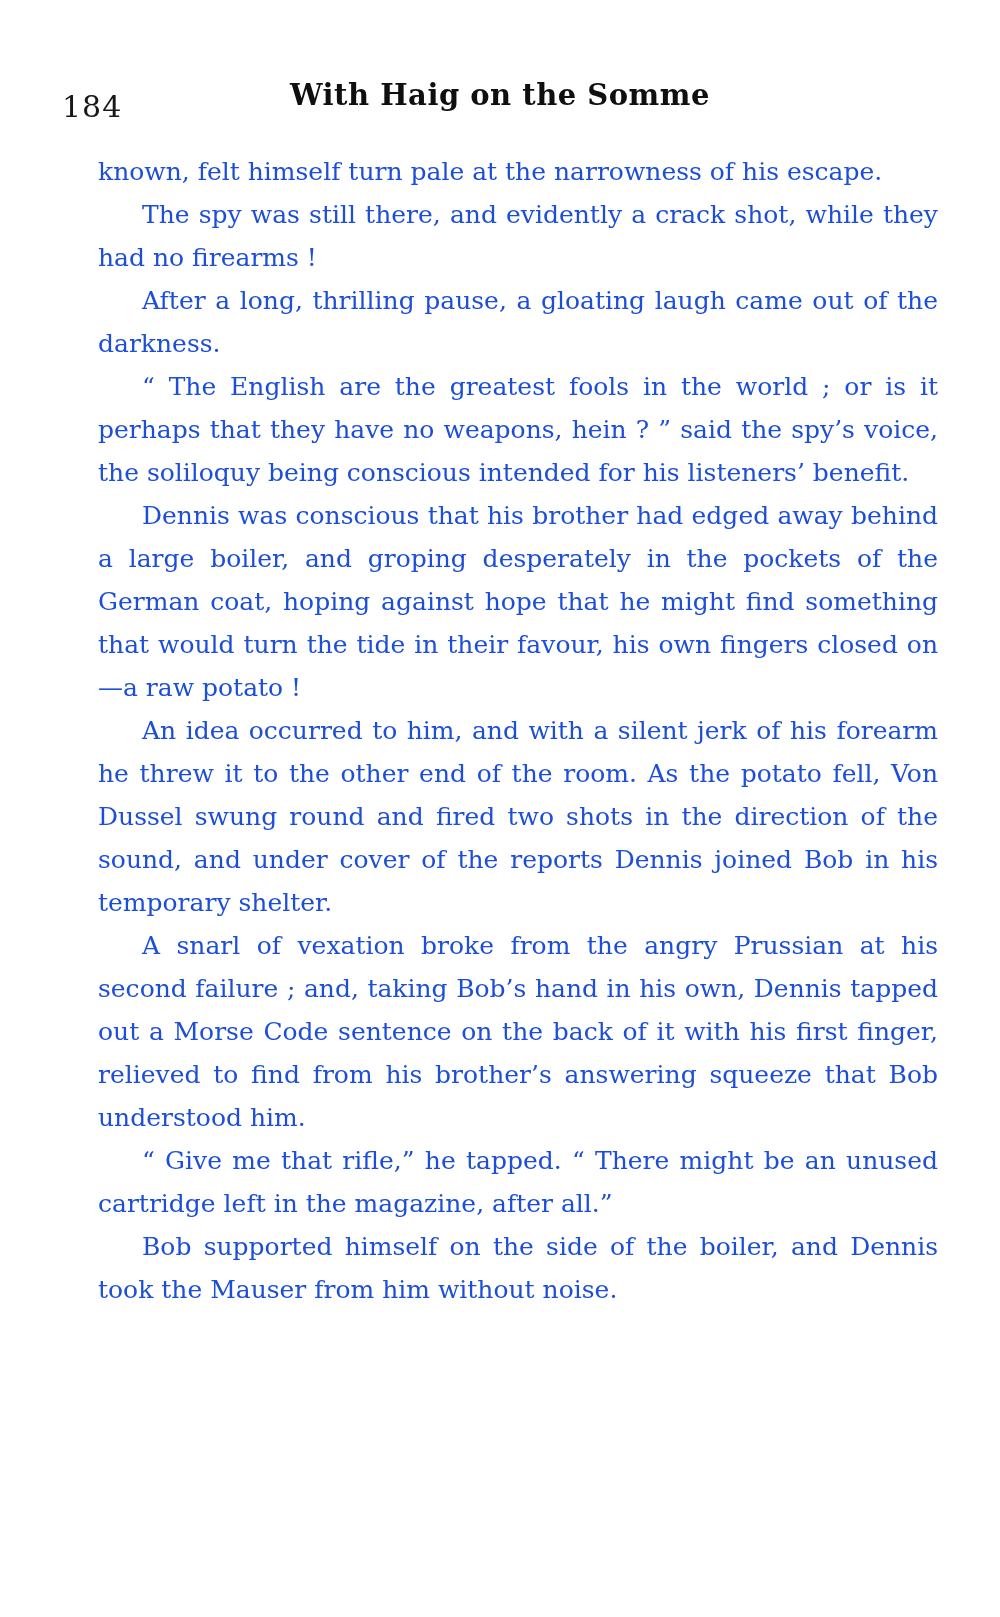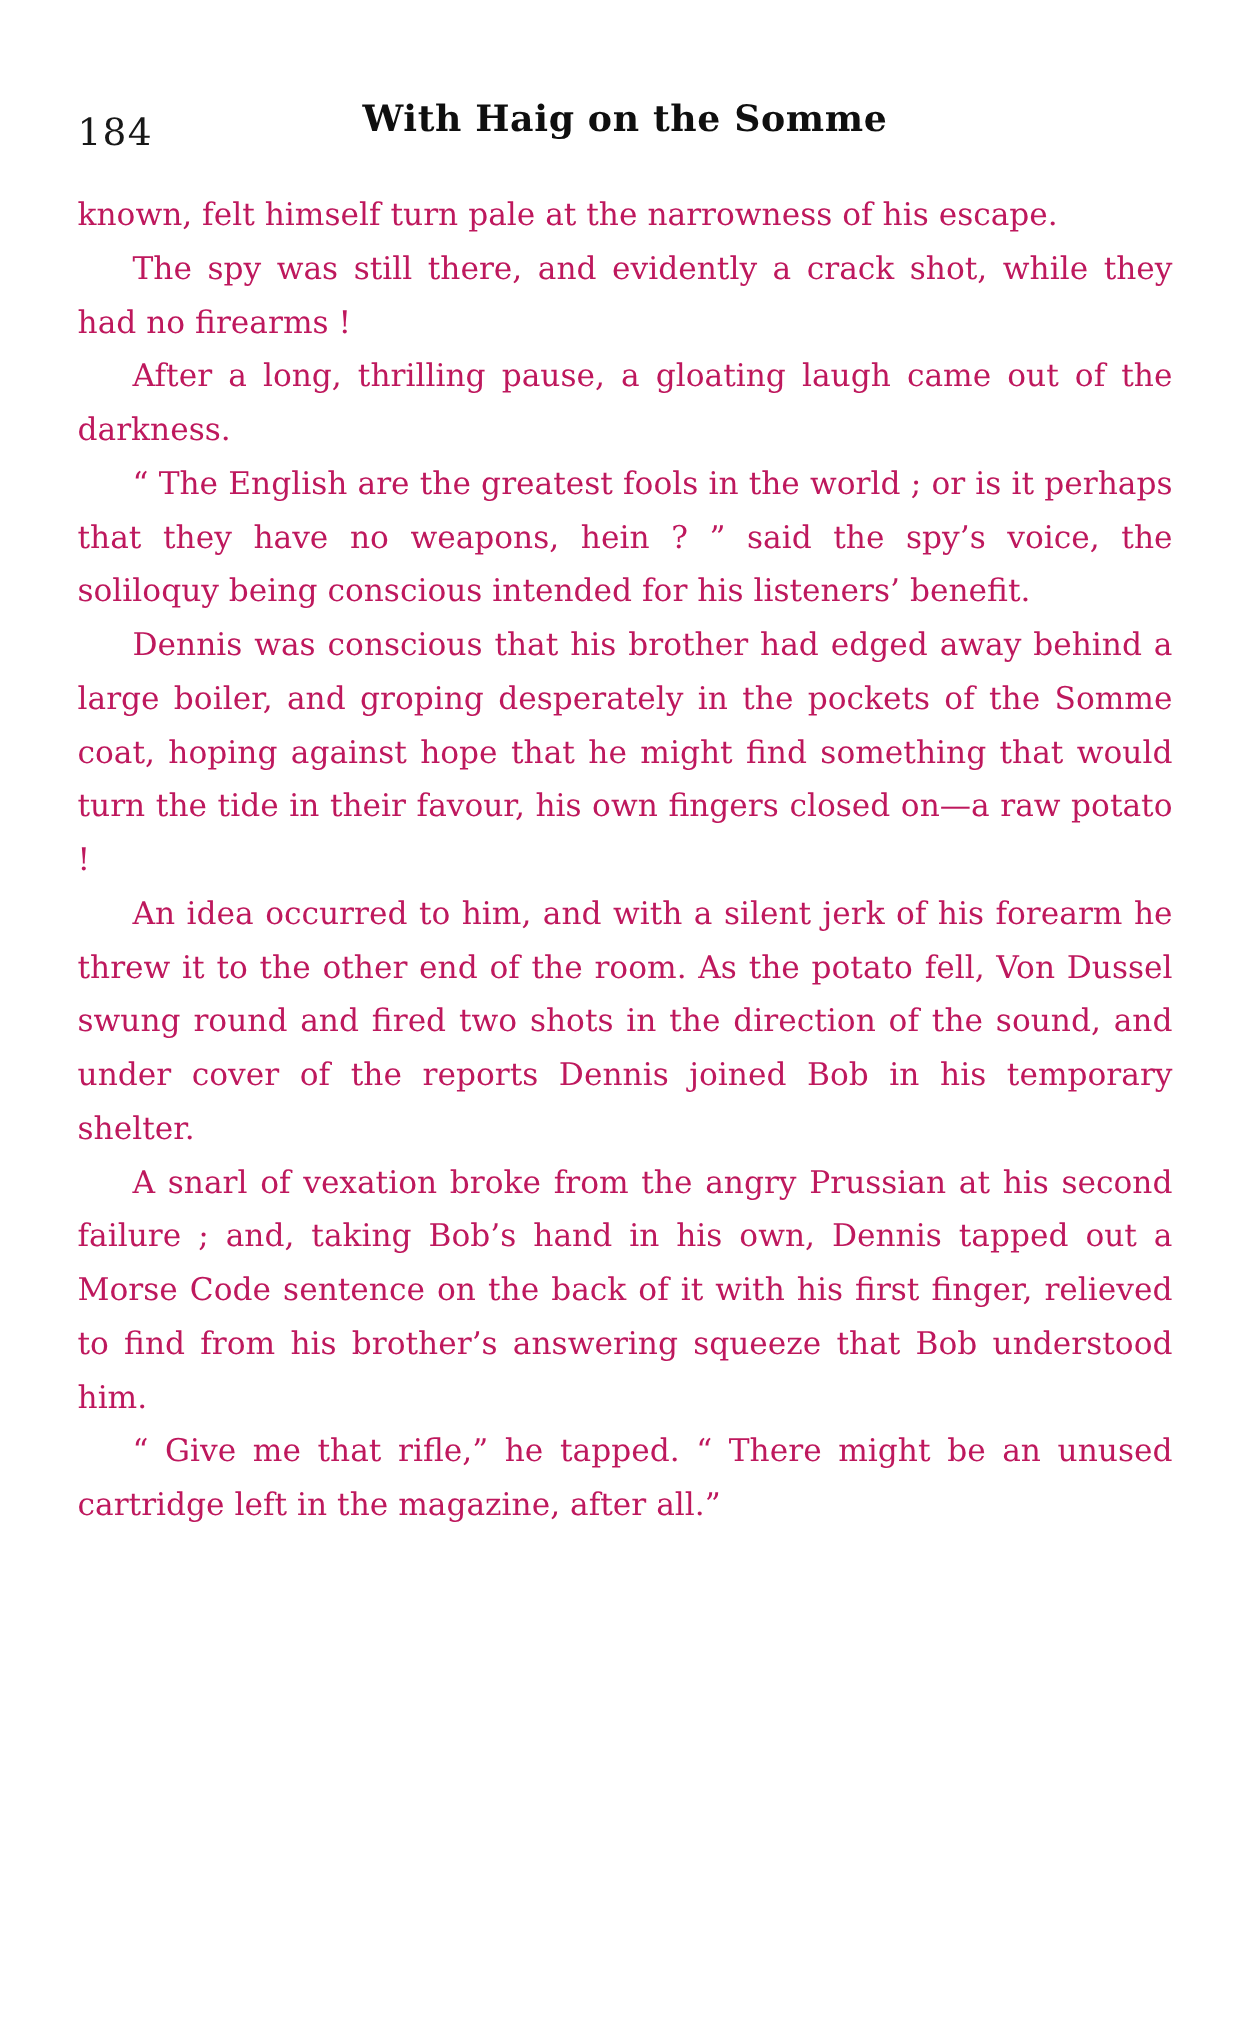--- a/index.html
+++ b/index.html
@@ -41,21 +41,22 @@
     font-weight: bold;
     letter-spacing: 0.5px;
     color: #0f0f0f;
     line-height: 66px;
     white-space: nowrap;
   }
   .page-body {
     font-size: 25px;
     line-height: 43px;
     text-align: justify;
-    color: #be185d;
+    color: #1d4ed8;
+    margin-left: 36px;
   }
   .para {
     margin: 0;
   }
   .para.indent {
     text-indent: 44px;
   }
 </style>
 </head>
 <body>
@@ -65,19 +66,20 @@
   <header class="page-header">
     <span class="page-number">184</span>
     <h1 class="book-title">With Haig on the Somme</h1>
   </header>
 
   <main class="page-body">
     <p class="para">known, felt himself turn pale at the narrowness of his escape.</p>
     <p class="para indent">The spy was still there, and evidently a crack shot, while they had no firearms !</p>
     <p class="para indent">After a long, thrilling pause, a gloating laugh came out of the darkness.</p>
     <p class="para indent">“ The English are the greatest fools in the world ; or is it perhaps that they have no weapons, hein ? ” said the spy’s voice, the soliloquy being conscious intended for his listeners’ benefit.</p>
-    <p class="para indent">Dennis was conscious that his brother had edged away behind a large boiler, and groping desperately in the pockets of the Somme coat, hoping against hope that he might find something that would turn the tide in their favour, his own fingers closed on—a raw potato !</p>
+    <p class="para indent">Dennis was conscious that his brother had edged away behind a large boiler, and groping desperately in the pockets of the German coat, hoping against hope that he might find something that would turn the tide in their favour, his own fingers closed on—a raw potato !</p>
     <p class="para indent">An idea occurred to him, and with a silent jerk of his forearm he threw it to the other end of the room. As the potato fell, Von Dussel swung round and fired two shots in the direction of the sound, and under cover of the reports Dennis joined Bob in his temporary shelter.</p>
     <p class="para indent">A snarl of vexation broke from the angry Prussian at his second failure ; and, taking Bob’s hand in his own, Dennis tapped out a Morse Code sentence on the back of it with his first finger, relieved to find from his brother’s answering squeeze that Bob understood him.</p>
     <p class="para indent">“ Give me that rifle,” he tapped. “ There might be an unused cartridge left in the magazine, after all.”</p>
+    <p class="para indent">Bob supported himself on the side of the boiler, and Dennis took the Mauser from him without noise.</p>
   </main>
 
 </div>
 
 </body></html>

